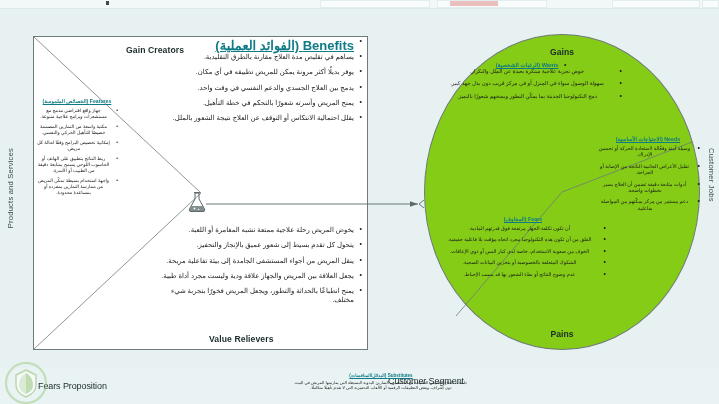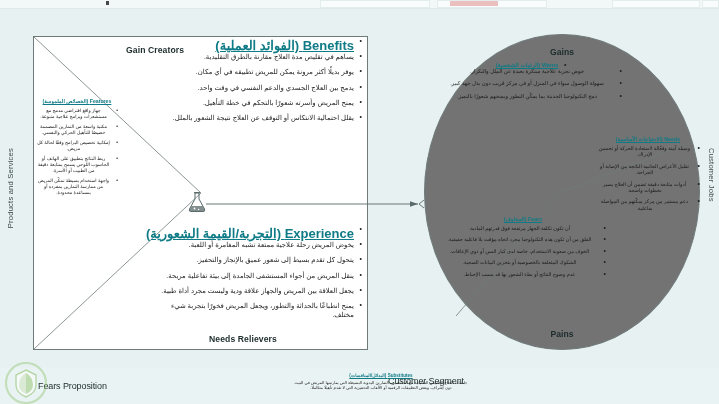--- a/index.html
+++ b/index.html
@@ -60,21 +60,21 @@
   }
   .sq-title.gain-creators { left: 92px; top: 8px; }
   .sq-title.pain-relievers { left: 175px; bottom: 5px; }
 
   
   .cs-circle {
     position: absolute; left: 424px; top: 34px;
     width: 276px; height: 316px;
     border: 1.2px solid #6f7a7a;
     border-radius: 50%;
-    background: #737373;
+    background: #84cc16;
   }
   .circ-title {
     position: absolute; font-size: 8.6px; color: #1c2b2b; font-weight: 600;
     width: 100%; text-align: center;
   }
   .circ-title.gains { top: 12px; }
   .circ-title.pains { bottom: 10px; text-align: center; }
 
   
   .sec {
@@ -194,36 +194,35 @@
 
   <div class="vlabel left">Products and Services</div>
   <div class="vlabel right">Customer Jobs</div>
 
   <div class="vp-square">
     <svg class="vp-diag" viewBox="0 0 335 314" preserveAspectRatio="none">
       <line x1="0" y1="0" x2="168" y2="157" stroke="#6f7a7a" stroke-width="0.8"></line>
       <line x1="0" y1="314" x2="168" y2="157" stroke="#6f7a7a" stroke-width="0.8"></line>
     </svg>
     <div class="sq-title gain-creators">Gain Creators</div>
-    <div class="sq-title pain-relievers">Needs Relievers</div>
+    <div class="sq-title pain-relievers">Value Relievers</div>
   </div>
 
   <div class="sec sec-benefits">
     <div class="hd-row"><span class="hd">Benefits (الفوائد العملية)</span></div>
     <ul>
       <li>يساهم في تقليص مدة العلاج مقارنة بالطرق التقليدية.</li>
       <li>يوفر بديلًا أكثر مرونة يمكن للمريض تطبيقه في أي مكان.</li>
       <li>يدمج بين العلاج الجسدي والدعم النفسي في وقت واحد.</li>
       <li>يمنح المريض وأسرته شعورًا بالتحكم في خطة التأهيل.</li>
       <li>يقلل احتمالية الانتكاس أو التوقف عن العلاج نتيجة الشعور بالملل.</li>
     </ul>
   </div>
 
   <div class="sec sec-experience">
-    <div class="hd-row"><span class="hd">Experience (التجربة/القيمة الشعورية)</span></div>
     <ul>
       <li>يخوض المريض رحلة علاجية ممتعة تشبه المغامرة أو اللعبة.</li>
       <li>يتحول كل تقدم بسيط إلى شعور عميق بالإنجاز والتحفيز.</li>
       <li>ينقل المريض من أجواء المستشفى الجامدة إلى بيئة تفاعلية مريحة.</li>
       <li>يجعل العلاقة بين المريض والجهاز علاقة ودية وليست مجرد أداة طبية.</li>
       <li>يمنح انطباعًا بالحداثة والتطور، ويجعل المريض فخورًا بتجربة شيء مختلف.</li>
     </ul>
   </div>
 
   <div class="sec sec-features">

